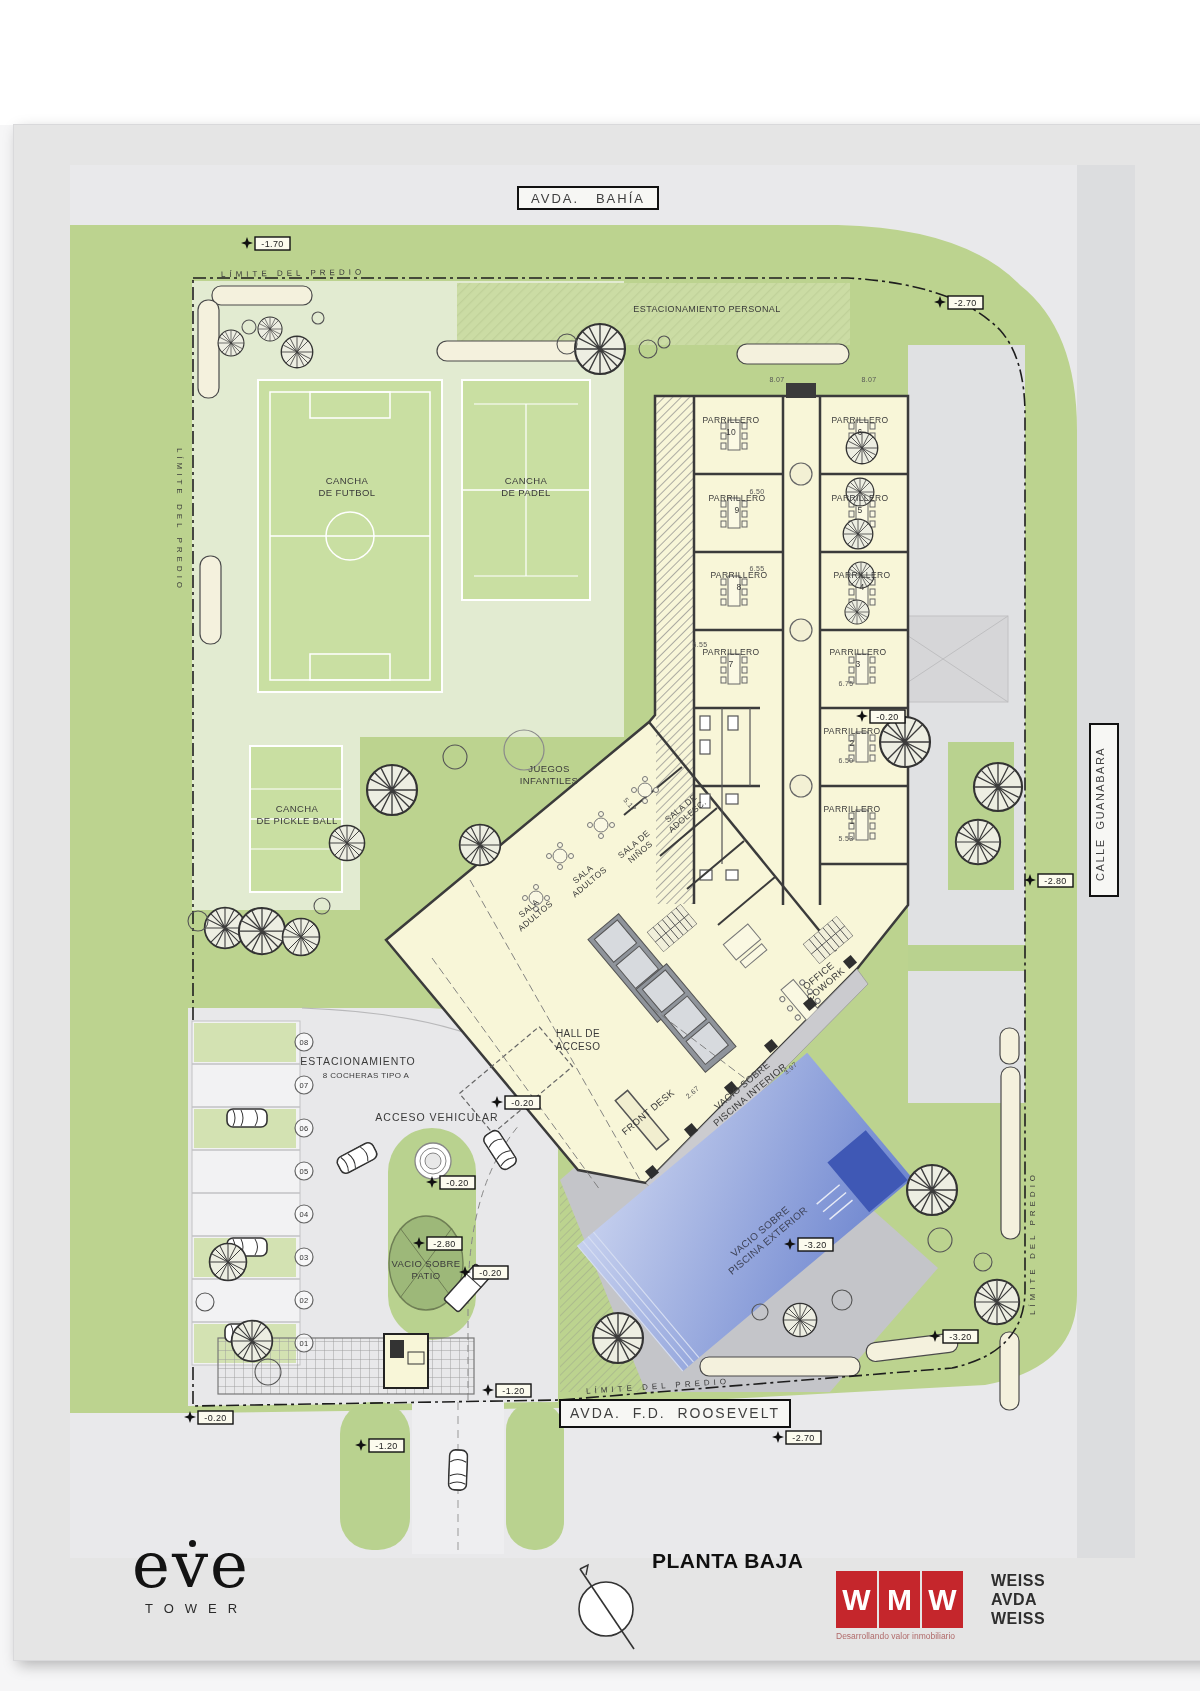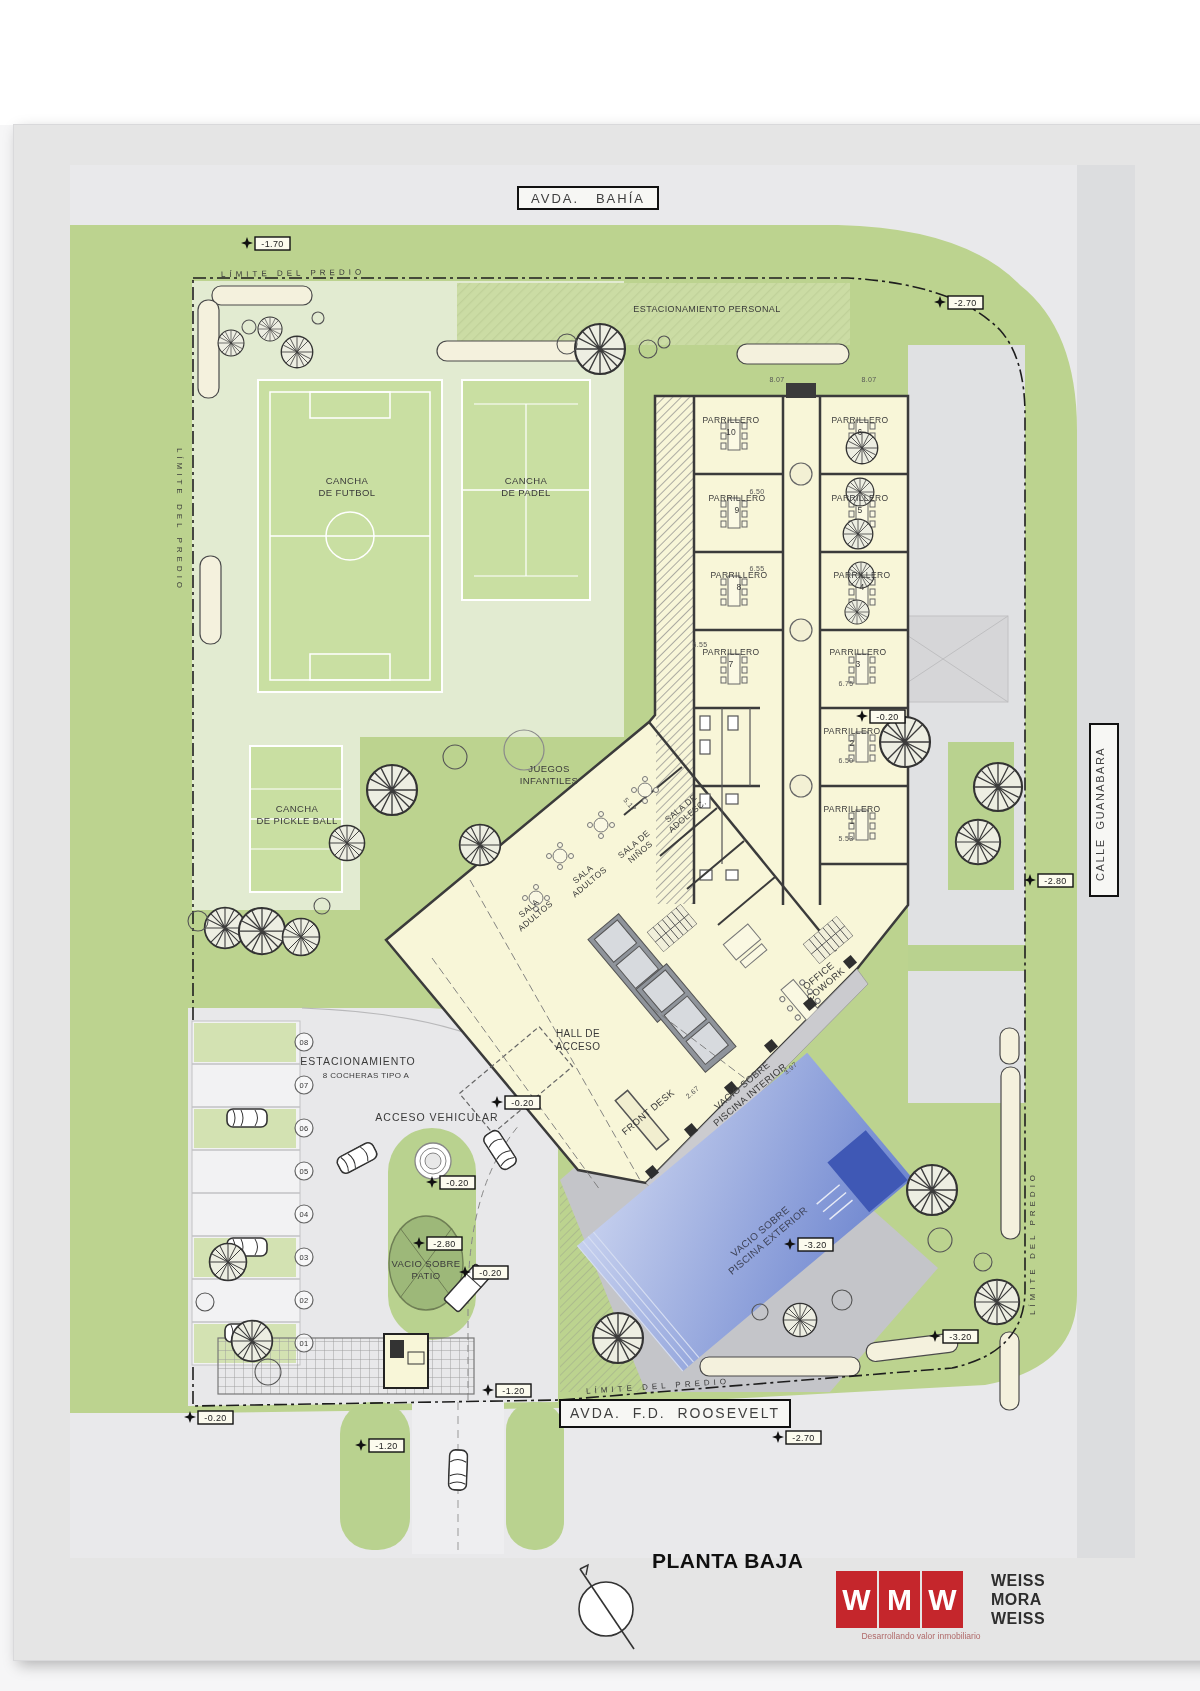--- a/index.html
+++ b/index.html
@@ -16,21 +16,21 @@
   .eve-dot{position:absolute;top:7px;left:50%;margin-left:-2px;width:7px;height:7px;border-radius:50%;background:#131313;}
   .eve-sub{margin-top:4px;font-size:13px;letter-spacing:11px;padding-left:11px;color:#2b2b2b;}
   .north{position:absolute;left:556px;top:1438px;}
   .plan-title{position:absolute;left:638px;top:1424px;font-size:21px;font-weight:bold;
     letter-spacing:.5px;color:#101010;}
   .wmw{position:absolute;left:822px;top:1446px;display:flex;align-items:flex-start;}
   .wmw-blocks{display:flex;}
   .wmw-block{width:41px;height:57px;background:#c5262c;margin-right:2px;display:flex;
     align-items:center;justify-content:center;color:#fff;font-size:30px;font-weight:bold;}
   .wmw-names{margin-left:26px;font-size:16px;font-weight:bold;line-height:19px;color:#2e2e2e;letter-spacing:.5px;}
-  .wmw-tagline{position:absolute;left:0;top:60px;width:170px;font-size:8.5px;color:#b06a6a;text-align:center;}
+  .wmw-tagline{position:absolute;left:0;top:60px;width:170px;font-size:8.5px;color:#b06a6a;}
 </style>
 </head>
 <body>
 
 <div class="page-top"></div>
 
 <div class="sheet">
   <svg width="1176" height="1535" viewBox="14 125 1176 1535">
     <defs>
       <pattern id="hatchG" width="7" height="7" patternUnits="userSpaceOnUse" patternTransform="rotate(45)">
@@ -709,35 +709,42 @@
           <circle cx="304" cy="1300" r="9" fill="rgba(255,255,255,.65)" stroke="#666" stroke-width="1.2"></circle>
           <text x="304" y="1302.6" text-anchor="middle" font-size="7.5" fill="#333" letter-spacing="0.4">02</text>
         </g>
         <g>
           <circle cx="304" cy="1343" r="9" fill="rgba(255,255,255,.65)" stroke="#666" stroke-width="1.2"></circle>
           <text x="304" y="1345.6" text-anchor="middle" font-size="7.5" fill="#333" letter-spacing="0.4">01</text>
         </g>
       </g>
   </svg>
 
+  <div class="eve">
+    <div class="eve-word">
+      <span>eve</span>
+      <span class="eve-dot"></span>
+    </div>
+    <div class="eve-sub">TOWER</div>
+  </div>
 
   <svg class="north" width="72" height="90" viewBox="0 0 72 90">
     <circle cx="36" cy="46" r="27" fill="#ffffff" stroke="#333" stroke-width="1.6"></circle>
     <line x1="10" y1="6" x2="64" y2="86" stroke="#333" stroke-width="1.6"></line>
     <polyline points="10,6 18,2 16,12" fill="none" stroke="#333" stroke-width="1.4"></polyline>
   </svg>
 
   <div class="plan-title">PLANTA BAJA</div>
 
   <div class="wmw">
     <div class="wmw-blocks">
       <div class="wmw-block">W</div>
       <div class="wmw-block">M</div>
       <div class="wmw-block">W</div>
     </div>
     <div class="wmw-names">
       <div>WEISS</div>
-      <div>MORA</div>
+      <div>AVDA</div>
       <div>WEISS</div>
     </div>
     <div class="wmw-tagline">Desarrollando valor inmobiliario</div>
   </div>
 </div>
 
 </body></html>

